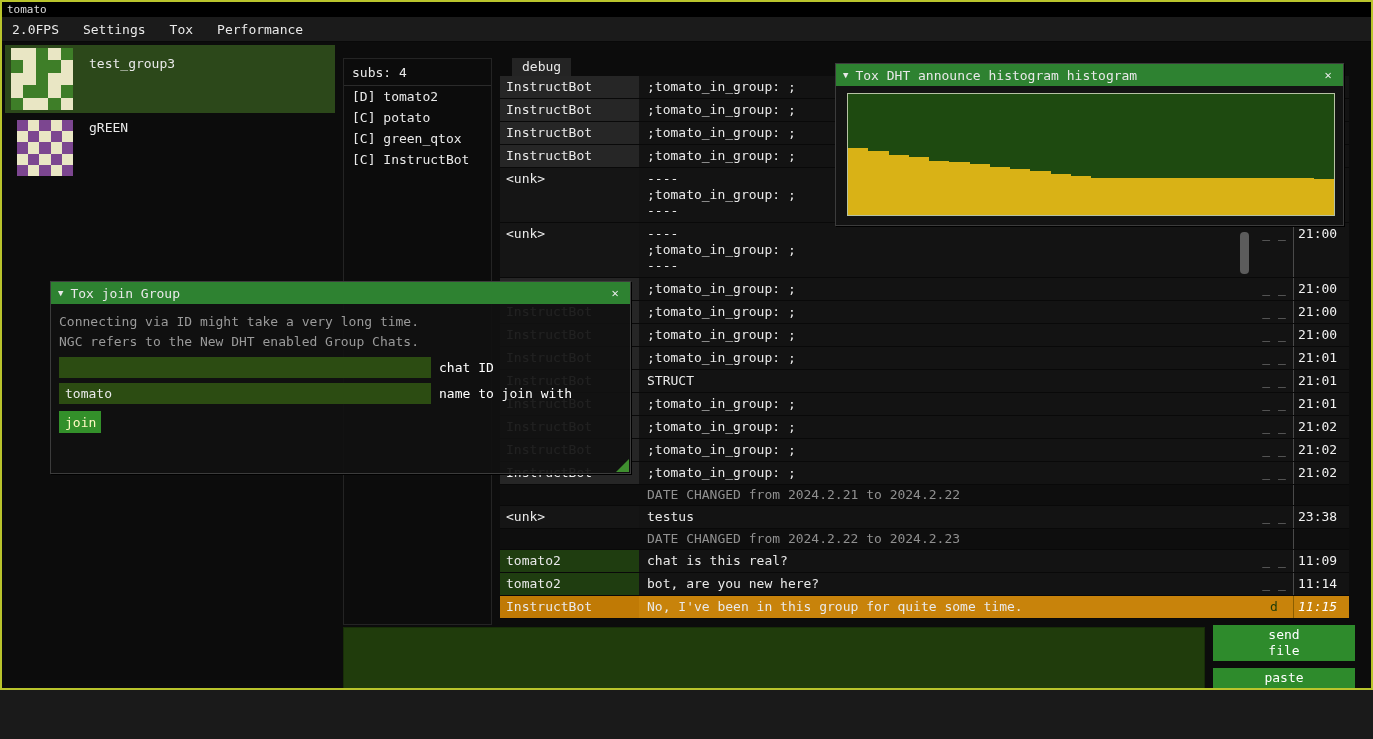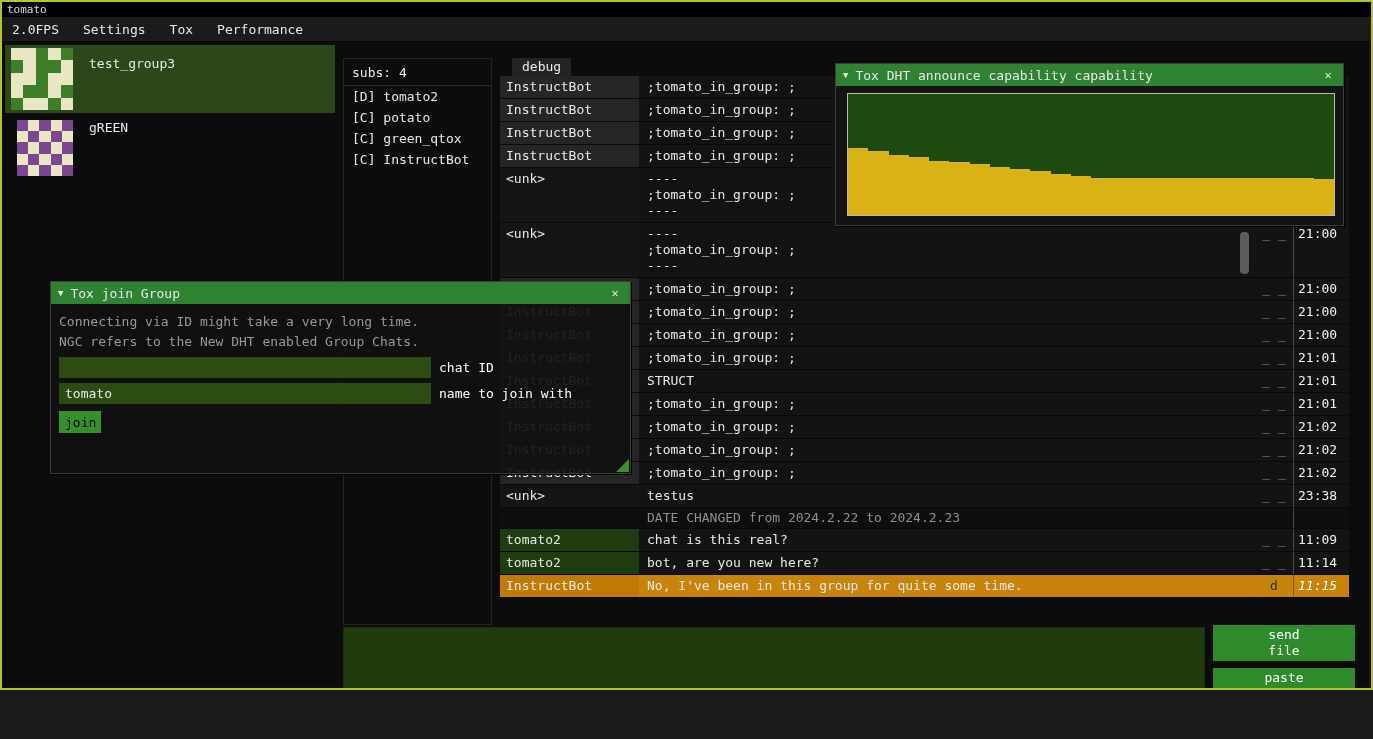--- a/index.html
+++ b/index.html
@@ -60,21 +60,21 @@
   .hist-body{position:absolute;left:0;top:22px;right:0;bottom:0;padding:7px 8px 9px 11px;box-sizing:border-box;}
   .plot{width:100%;height:100%;background:#1e4a10;border:1px solid #b6c2a4;box-sizing:border-box;display:flex;align-items:flex-end;}
   .bar{flex:1;}
   .join{left:48px;top:279px;width:579px;height:191px;z-index:50;background:rgba(17,17,17,0.93);}
   .join-body{padding:8px 8px;position:relative;}
   .info{color:#9a9a9a;line-height:20px;white-space:pre;}
   .frow{display:flex;align-items:center;gap:8px;margin-top:5px;}
   .finput{width:372px;height:21px;background:#2c4c12;border:none;color:#e9e9e9;
           font-family:"DejaVu Sans Mono",monospace;font-size:13px;padding:0 6px;outline:none;box-sizing:border-box;}
   .flabel{color:#fff;white-space:pre;}
-  .join-btn{margin-top:7px;width:42px;height:22px;background:#33902a;border:none;color:#000000;
+  .join-btn{margin-top:7px;width:42px;height:22px;background:#33902a;border:none;color:#fef9c3;
             font-family:"DejaVu Sans Mono",monospace;font-size:13px;cursor:pointer;}
   .grip{position:absolute;right:1px;bottom:1px;width:0;height:0;border-left:13px solid transparent;border-bottom:13px solid #3f8f2f;}
 </style>
 </head>
 <body>
 
 <div class="app">
 
   <div class="titlebar">
     <span>tomato</span>
@@ -286,20 +286,28 @@
           <div class="tcell">21:02</div>
         </div>
         <div class="crow ">
           <div class="ncell instructbot">InstructBot</div>
           <div class="mcell">
             <div class="mline">;tomato_in_group: ;</div>
           </div>
           <div class="scell">_ _</div>
           <div class="tcell">21:02</div>
         </div>
+        <div class="crow date">
+          <div class="ncell"></div>
+          <div class="mcell">
+            <div class="mline">DATE CHANGED from 2024.2.21 to 2024.2.22</div>
+          </div>
+          <div class="scell"></div>
+          <div class="tcell"></div>
+        </div>
         <div class="crow ">
           <div class="ncell unk">&lt;unk&gt;</div>
           <div class="mcell">
             <div class="mline">testus</div>
           </div>
           <div class="scell">_ _</div>
           <div class="tcell">23:38</div>
         </div>
         <div class="crow date">
           <div class="ncell"></div>
@@ -340,21 +348,21 @@
 
   <textarea class="composer" spellcheck="false" style=""></textarea>
   <button class="filebtn sendfile">send
 file</button>
   <button class="filebtn pastefile">paste
 file</button>
 
   <div class="win hist">
     <div class="win-title">
       <span class="collapse">▼</span>
-      <span class="wtitle">Tox DHT announce capability capability</span>
+      <span class="wtitle">Tox DHT announce histogram histogram</span>
       <span class="closebtn">✕</span>
     </div>
     <div class="hist-body">
       <div class="plot" id="hist-plot" style="background: rgb(30, 74, 16);">
           <div class="bar" style="height: 55%; background: rgb(217, 178, 22);"></div>
           <div class="bar" style="height: 53%; background: rgb(217, 178, 22);"></div>
           <div class="bar" style="height: 50%; background: rgb(217, 178, 22);"></div>
           <div class="bar" style="height: 48%; background: rgb(217, 178, 22);"></div>
           <div class="bar" style="height: 45%; background: rgb(217, 178, 22);"></div>
           <div class="bar" style="height: 44%; background: rgb(217, 178, 22);"></div>

